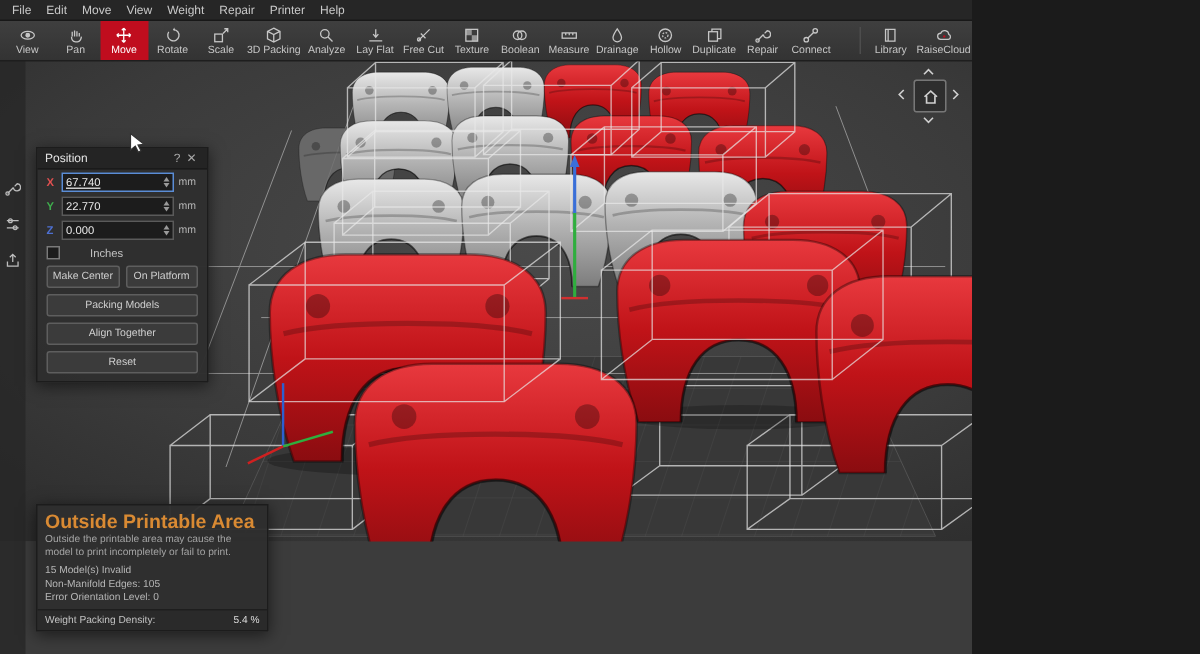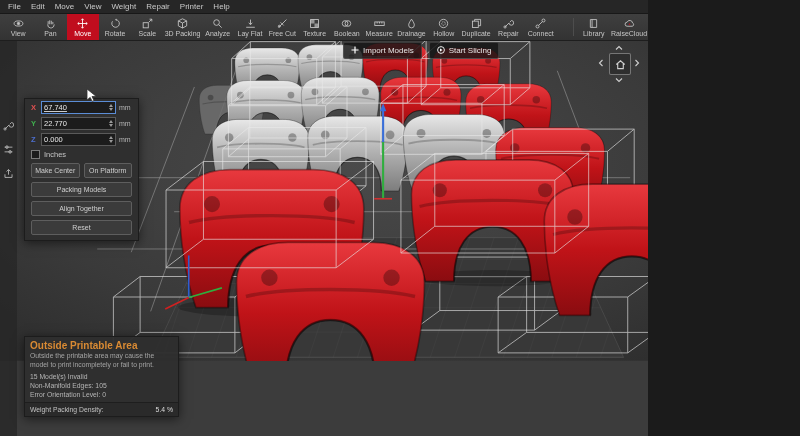--- a/index.html
+++ b/index.html
@@ -49,30 +49,30 @@
   .pos-panel{left:24px;top:98px;width:113px;}
   .axis-row{display:flex;align-items:center;gap:3px;padding:2px 6px 1px;}
   .axis-l{width:7px;font-size:7.5px;font-weight:bold;}
   .axis-input{flex:1;height:11px;background:#1c1c1c;border:1px solid #5a5a5a;display:flex;align-items:center;padding:0 2px;gap:2px;}
   .axis-input.sel{border-color:#5b8dd6;text-decoration:underline;}
   .axis-val{flex:1;font-size:7.5px;color:#e8e8e8;}
   .stepper{display:flex;flex-direction:column;gap:1px;cursor:pointer;}
   .step-up{width:0;height:0;border-left:2.5px solid transparent;border-right:2.5px solid transparent;border-bottom:3px solid #9a9a9a;}
   .step-dn{width:0;height:0;border-left:2.5px solid transparent;border-right:2.5px solid transparent;border-top:3px solid #9a9a9a;}
   .unit{width:13px;font-size:7px;color:#b5b5b5;}
-  .inches-row{display:flex;align-items:center;gap:4px;padding:3px 6px 2px;font-size:7.5px;color:#c4c4c4;}
+  .inches-row{display:flex;align-items:center;gap:20px;padding:3px 6px 2px;font-size:7.5px;color:#c4c4c4;}
   .checkbox{width:7px;height:7px;border:1px solid #7a7a7a;background:#1c1c1c;cursor:pointer;}
   .btn-row{display:flex;gap:4px;padding:2px 6px;}
   .pbtn{flex:1;height:13px;background:#3b3b3b;border:1px solid #5e5e5e;border-radius:2px;color:#cfcfcf;font-size:7px;display:flex;align-items:center;justify-content:center;cursor:pointer;white-space:nowrap;}
   .pad-b{padding-bottom:5px;}
 
   
   .print-panel{left:24px;top:336px;width:153px;}
   .prh-btn{font-size:7px;color:#c9c9c9;background:#3b3b3b;border:1px solid #5e5e5e;border-radius:2px;padding:1px 6px;cursor:pointer;}
-  .sect-title{color:#d98a33;font-size:10px;font-weight:bold;padding:3px 5px 0;}
+  .sect-title{color:#d98a33;font-size:13px;font-weight:bold;padding:3px 5px 0;}
   .sect-body{color:#a4a4a4;font-size:6.8px;line-height:1.3;padding:1px 5px 2px;}
   .mesh-line{color:#b5b5b5;font-size:6.8px;padding:0 5px;line-height:1.35;}
   .stats{border-top:1px solid #1e1e1e;background:#2a2a2a;margin-top:3px;padding:2px 0;}
   .stat-row{display:flex;justify-content:space-between;font-size:6.8px;color:#c2c2c2;padding:1px 5px;}
   .stat-row .v{color:#ddd;}
 
   
   .pi-panel{left:668px;top:108px;width:128px;background:rgba(20,20,20,.84);border:1px solid rgba(255,255,255,.10);border-radius:2px;box-shadow:0 2px 8px rgba(0,0,0,.5);z-index:25;}
   .pi-row{display:flex;align-items:center;gap:4px;height:13px;padding:0 5px;font-size:6.8px;color:#ddd;white-space:nowrap;overflow:hidden;cursor:pointer;}
   .pi-row + .pi-row{border-top:1px solid rgba(255,255,255,.06);}
@@ -387,35 +387,20 @@
           <circle cx="9" cy="10" r="1.6"></circle>
         </svg>
       </span>
     <span class="strip-btn">
         <svg viewBox="0 0 14 14" fill="none" stroke="currentColor" stroke-width="1.1">
           <path d="M7,2V8.5 M4.5,4.5 7,2 9.5,4.5 M2.5,8V12H11.5V8"></path>
         </svg>
       </span>
   </div>
 
-  <div class="float-btns">
-    <div class="fbtn">
-      <span><svg viewBox="0 0 8 8" stroke="#fff" stroke-width="1.2">
-            <path d="M4,0.5V7.5 M0.5,4H7.5"></path>
-          </svg></span>
-      <span>Import Models</span>
-    </div>
-    <div class="fbtn">
-      <span><svg viewBox="0 0 8 8" fill="none" stroke="#fff" stroke-width="0.9">
-            <circle cx="4" cy="4" r="3.4"></circle>
-            <path d="M3,2.5 5.6,4 3,5.5Z" fill="#fff" stroke="none"></path>
-          </svg></span>
-      <span>Start Slicing</span>
-    </div>
-  </div>
 
   <div class="viewcube">
     <div class="home">
       <span>
           <svg width="13" height="13" viewBox="0 0 14 14" fill="none" stroke="currentColor" stroke-width="1.2">
             <path d="M2.5,7 7,3 11.5,7 M4,6.2V11.5H10V6.2"></path>
           </svg>
         </span>
     </div>
     <span class="vc-l">
@@ -455,20 +440,26 @@
     </div>
     <div class="pi-row">
       <span><svg viewBox="0 0 14 14" fill="none" stroke="currentColor" stroke-width="1.2">
             <path d="M2,5 7,2.5 12,5 7,7.5Z M2,8.5 7,11 12,8.5"></path>
           </svg></span>
       <span>0.12mm - Standard - RMS220 - PA12 V1</span>
     </div>
   </div>
 
   <div class="panel pos-panel">
+    <div class="panel-h">
+      <span>Position</span>
+      <span class="sp"></span>
+      <span class="hbtn">?</span>
+      <span class="hbtn">✕</span>
+    </div>
 
     <div class="axis-row">
       <span class="axis-l" style="color:#e05050">X</span>
       <span class="axis-input sel">
         <span class="axis-val">67.740</span>
         <span class="stepper">
             <span class="step-up"></span>
             <span class="step-dn"></span>
           </span>
       </span>

